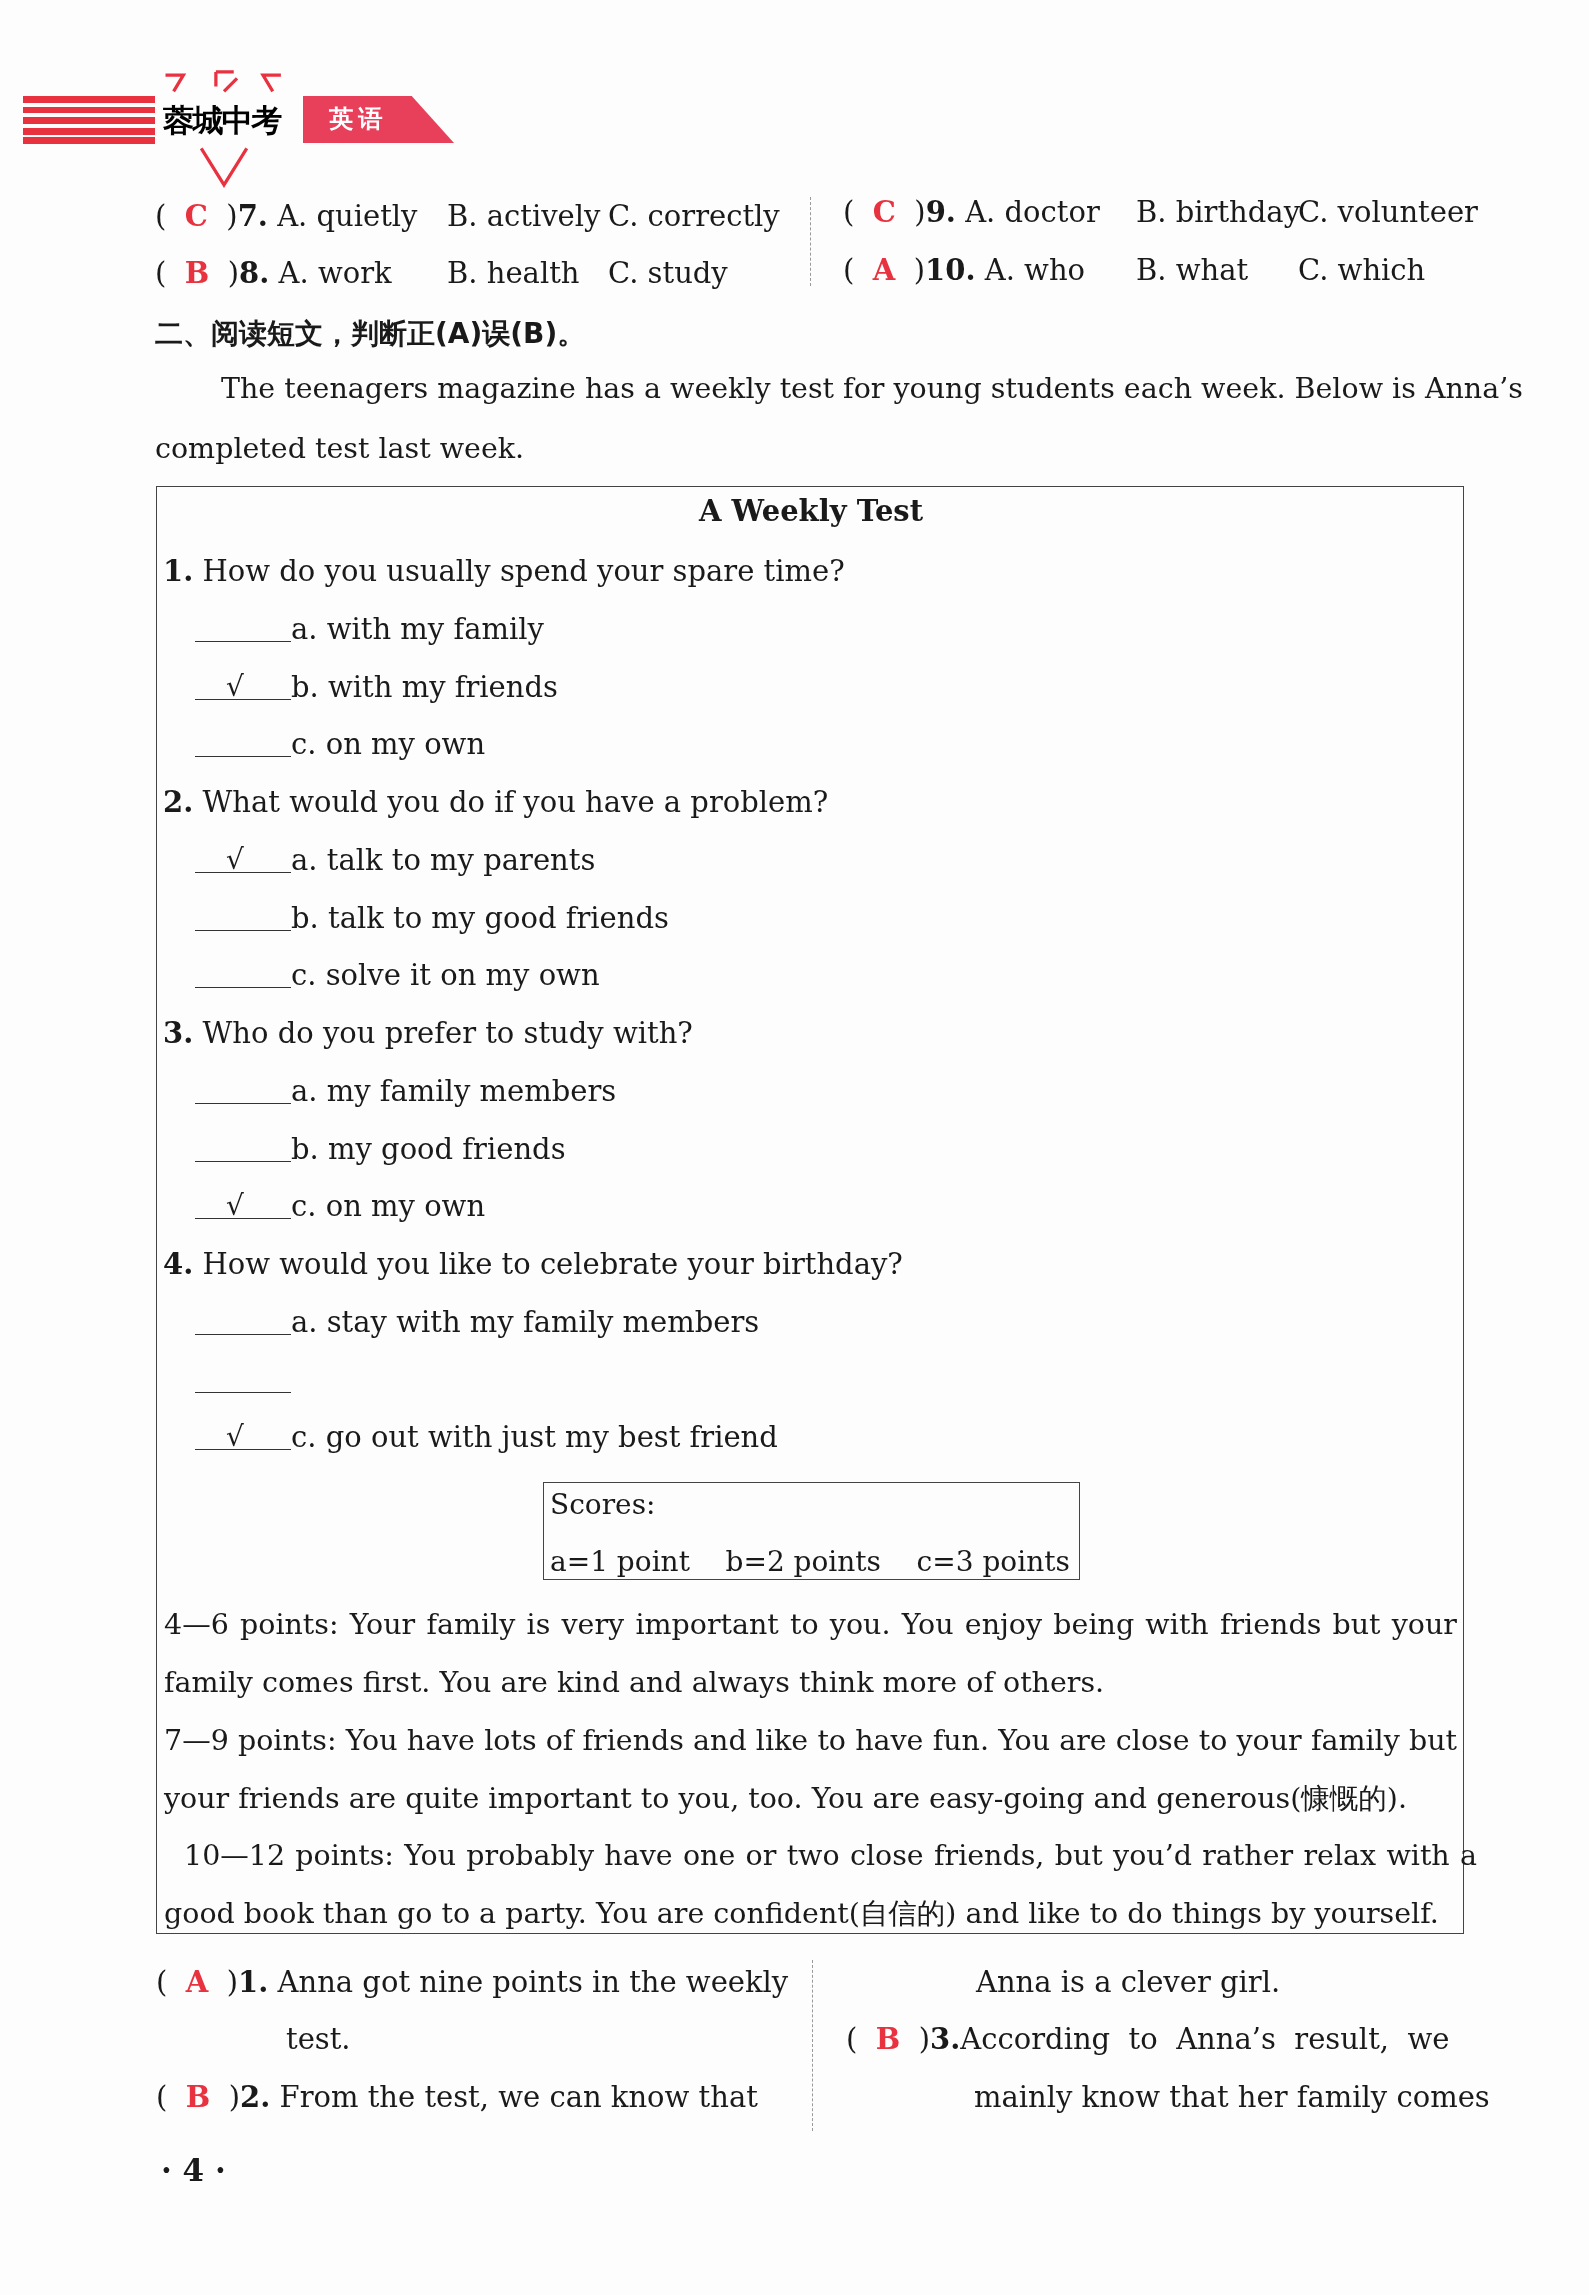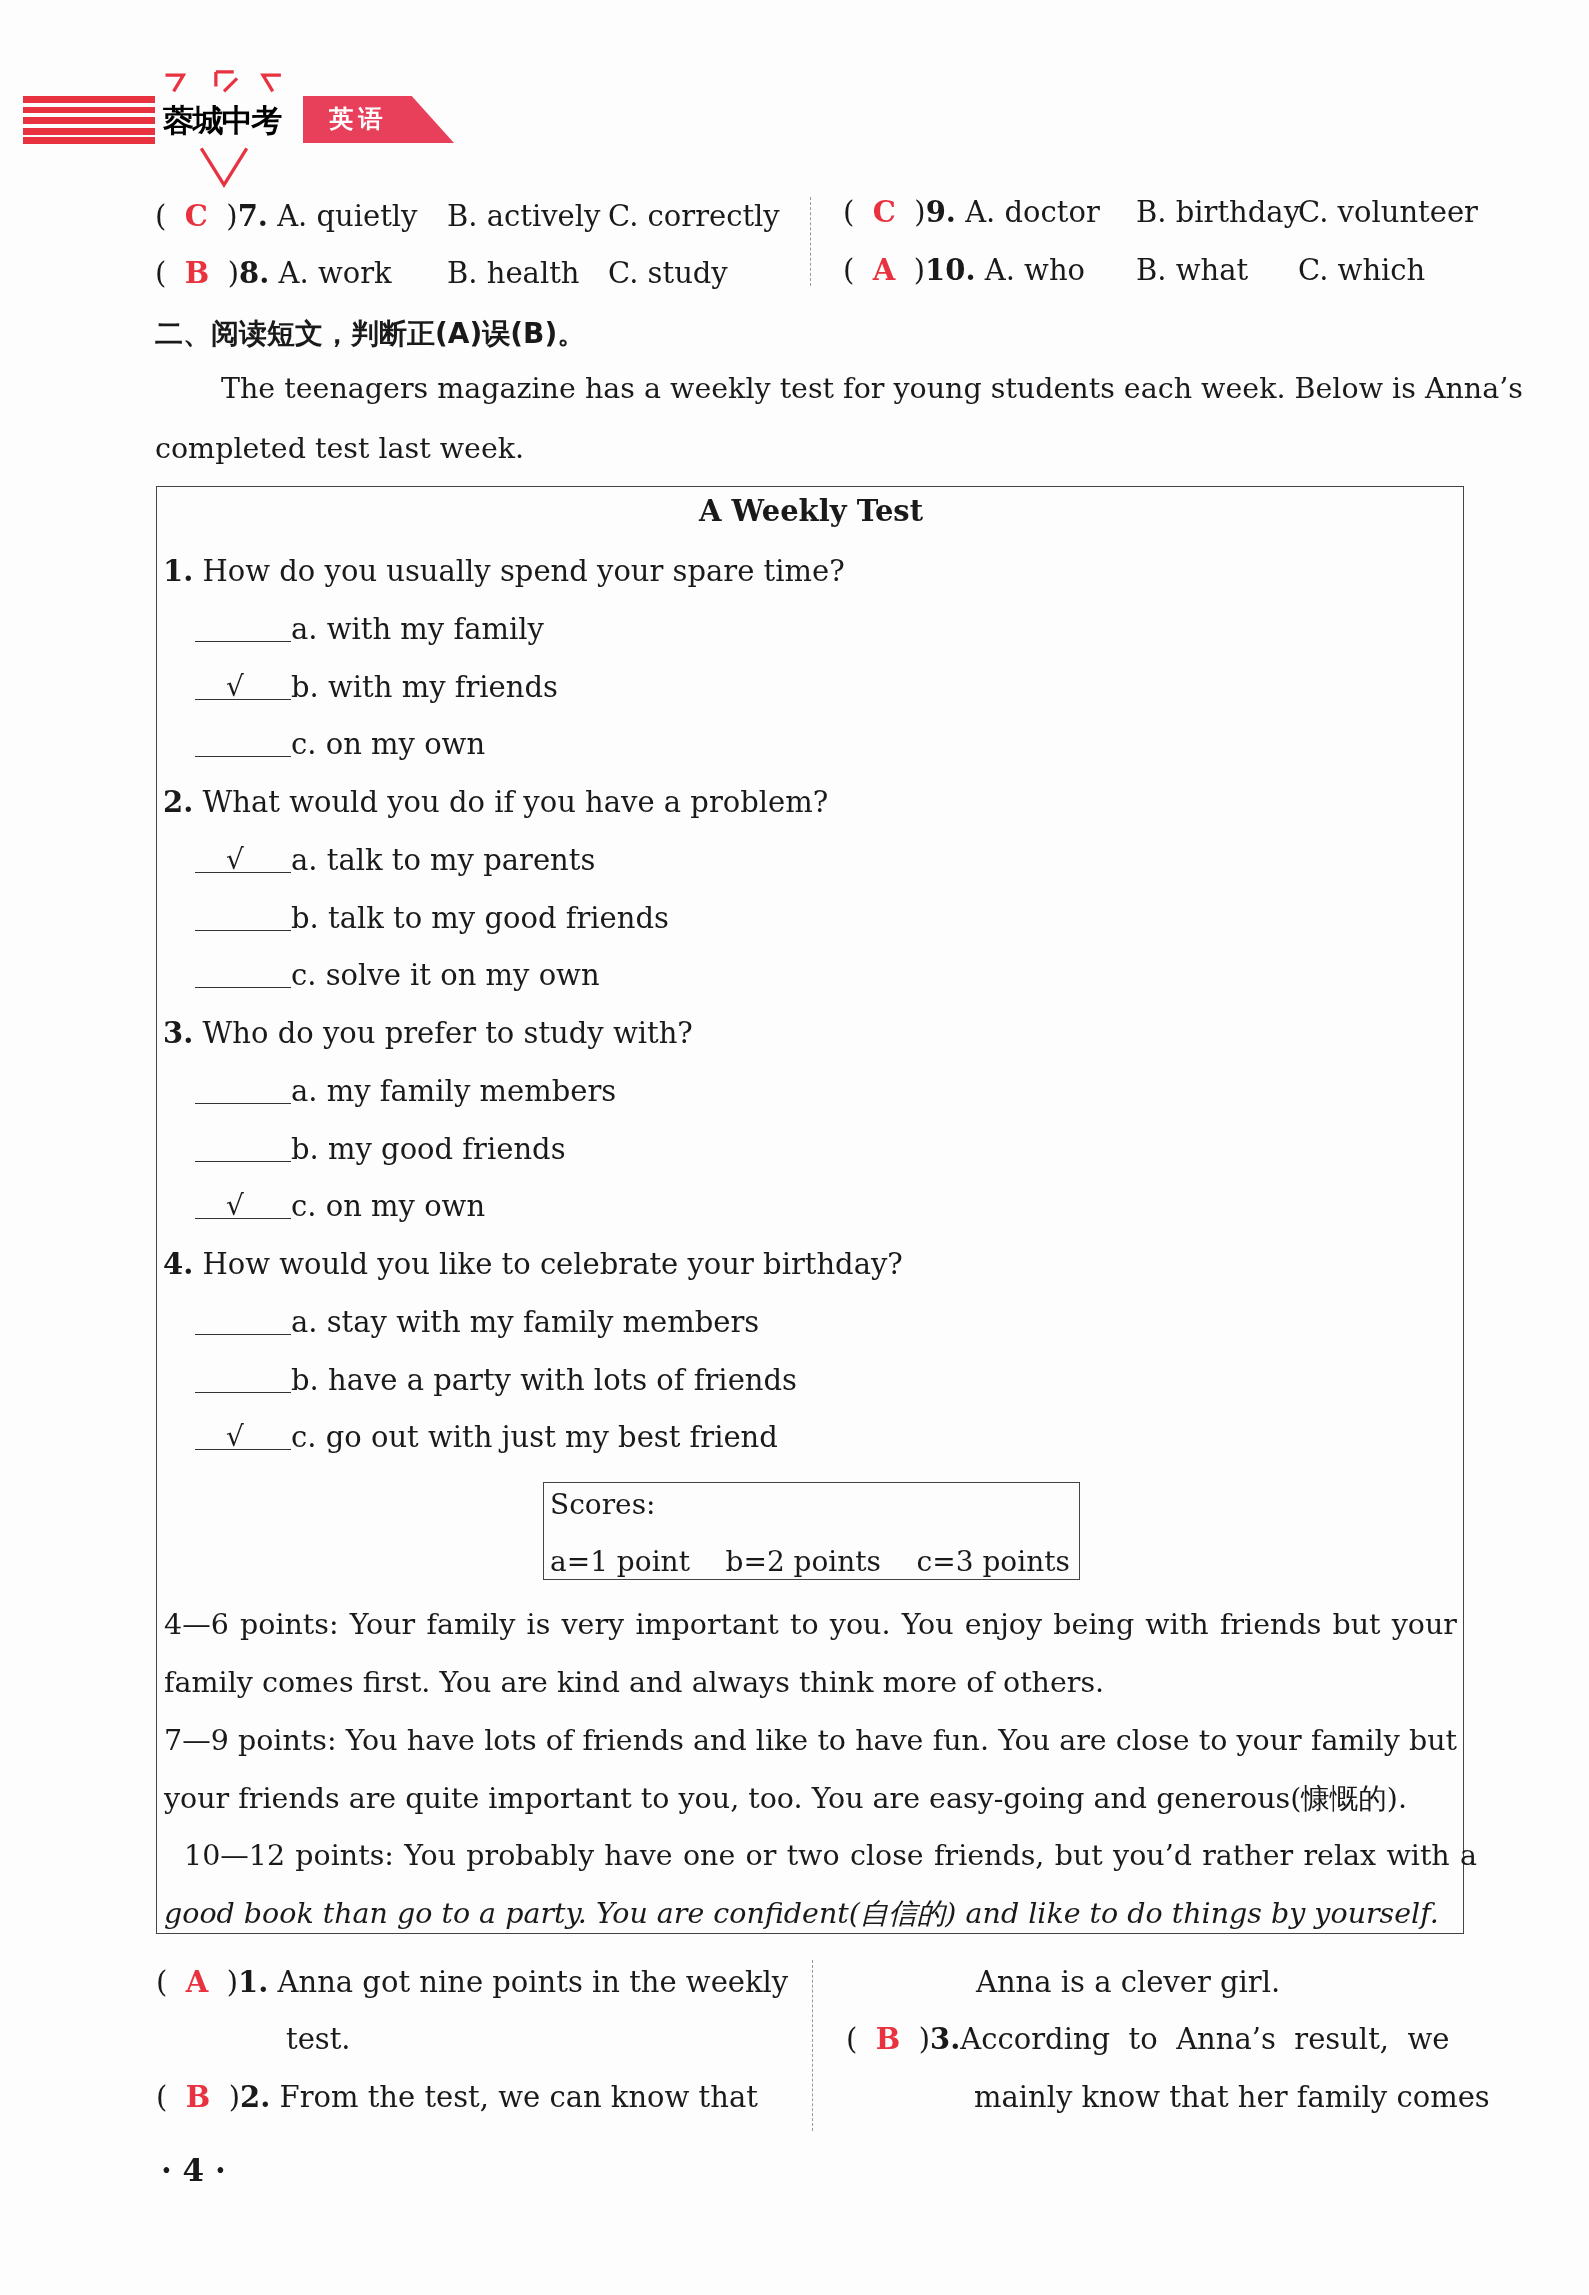--- a/index.html
+++ b/index.html
@@ -97,35 +97,35 @@
     <div class="abs txt" style="left: 163px; top: 784px;"><span class="qnum">2.</span> <span>What would you do if you have a problem?</span></div>
     <div class="abs txt" style="left: 195px; top: 842px;"><span class="blank"><span class="check">√</span></span><span>a. talk to my parents</span></div>
     <div class="abs txt" style="left: 195px; top: 900px;"><span class="blank"></span><span>b. talk to my good friends</span></div>
     <div class="abs txt" style="left: 195px; top: 957px;"><span class="blank"></span><span>c. solve it on my own</span></div>
     <div class="abs txt" style="left: 163px; top: 1015px; text-align: center;"><span class="qnum">3.</span> <span>Who do you prefer to study with?</span></div>
     <div class="abs txt" style="left: 195px; top: 1073px;"><span class="blank"></span><span>a. my family members</span></div>
     <div class="abs txt" style="left: 195px; top: 1131px;"><span class="blank"></span><span>b. my good friends</span></div>
     <div class="abs txt" style="left: 195px; top: 1188px;"><span class="blank"><span class="check">√</span></span><span>c. on my own</span></div>
     <div class="abs txt" style="left: 163px; top: 1246px;"><span class="qnum">4.</span> <span>How would you like to celebrate your birthday?</span></div>
     <div class="abs txt" style="left: 195px; top: 1304px;"><span class="blank"></span><span>a. stay with my family members</span></div>
-    <div class="abs txt" style="left: 195px; top: 1362px;"><span class="blank"></span><span>b. have a party with lots of friends</span></div>
+    <div class="abs txt" style="left: 195px; top: 1362px;"><span class="blank"></span></div>
     <div class="abs txt" style="left: 195px; top: 1419px;"><span class="blank"><span class="check">√</span></span><span>c. go out with just my best friend</span></div>
   </div>
 
 <div class="abs score-box"></div>
 <div class="abs txt" style="left:550px;top:1487px;font-size:28px">Scores:</div>
 <div class="abs txt" style="left:550px;top:1544px;font-size:28px;white-space:pre">a=1 point    b=2 points    c=3 points</div>
 
 <div id="results">
     <div class="abs txt" style="left: 164px; top: 1607px; width: 1293px; font-size: 28.5px; text-align: justify; text-align-last: justify;">4—6 points: Your family is very important to you. You enjoy being with friends but your</div>
     <div class="abs txt" style="left: 164px; top: 1665px; width: 1293px; font-size: 28.5px;">family comes first. You are kind and always think more of others.</div>
     <div class="abs txt" style="left: 164px; top: 1723px; width: 1293px; font-size: 28.5px; text-align: justify; text-align-last: justify;">7—9 points: You have lots of friends and like to have fun. You are close to your family but</div>
     <div class="abs txt" style="left: 164px; top: 1781px; width: 1293px; font-size: 28.5px;">your friends are quite important to you, too. You are easy-going and generous(慷慨的).</div>
     <div class="abs txt" style="left: 164px; top: 1838px; width: 1293px; font-size: 28.5px; text-align: justify; text-align-last: justify; margin-left: 20px;">10—12 points: You probably have one or two close friends, but you’d rather relax with a</div>
-    <div class="abs txt" style="left: 164px; top: 1896px; width: 1293px; font-size: 28.5px; font-style: italic;">good book than go to a party. You are confident(自信的) and like to do things by yourself.</div>
+    <div class="abs txt" style="left: 164px; top: 1896px; width: 1293px; font-size: 28.5px;">good book than go to a party. You are confident(自信的) and like to do things by yourself.</div>
   </div>
 
 <div class="abs vdivider" style="left:812px;top:1960px;height:171px"></div>
 
 <div class="abs txt" style="left:156px;top:1964px">
   <span>(</span>&nbsp;&nbsp;<span class="red">A</span>&nbsp;&nbsp;<span>)</span><span class="bold">1.</span> <span>Anna got nine points in the weekly</span>
 </div>
 <div class="abs txt" style="left:286px;top:2021px">test.</div>
 
 <div class="abs txt" style="left:156px;top:2079px">

